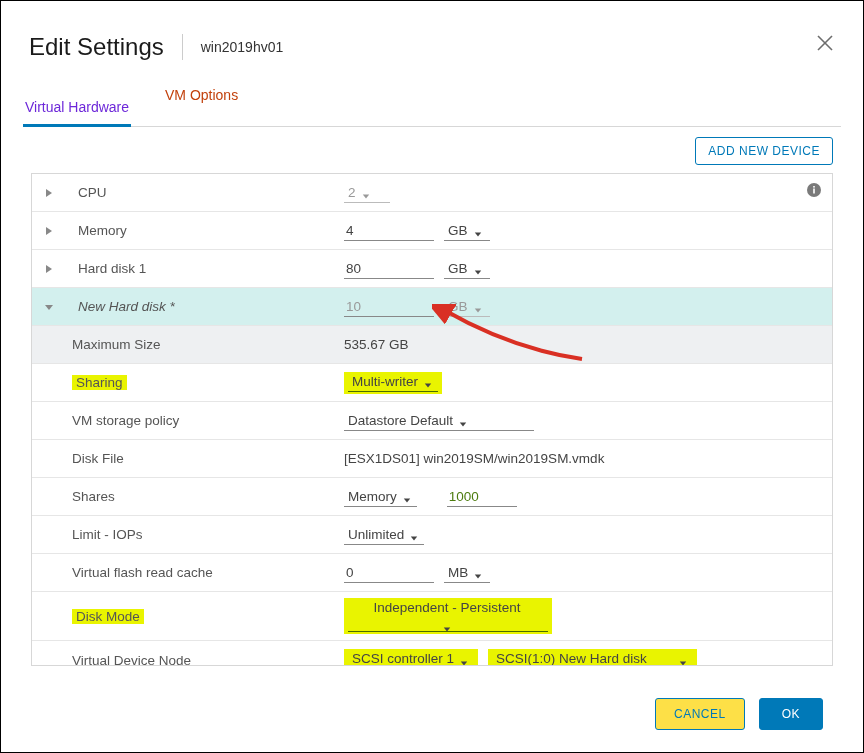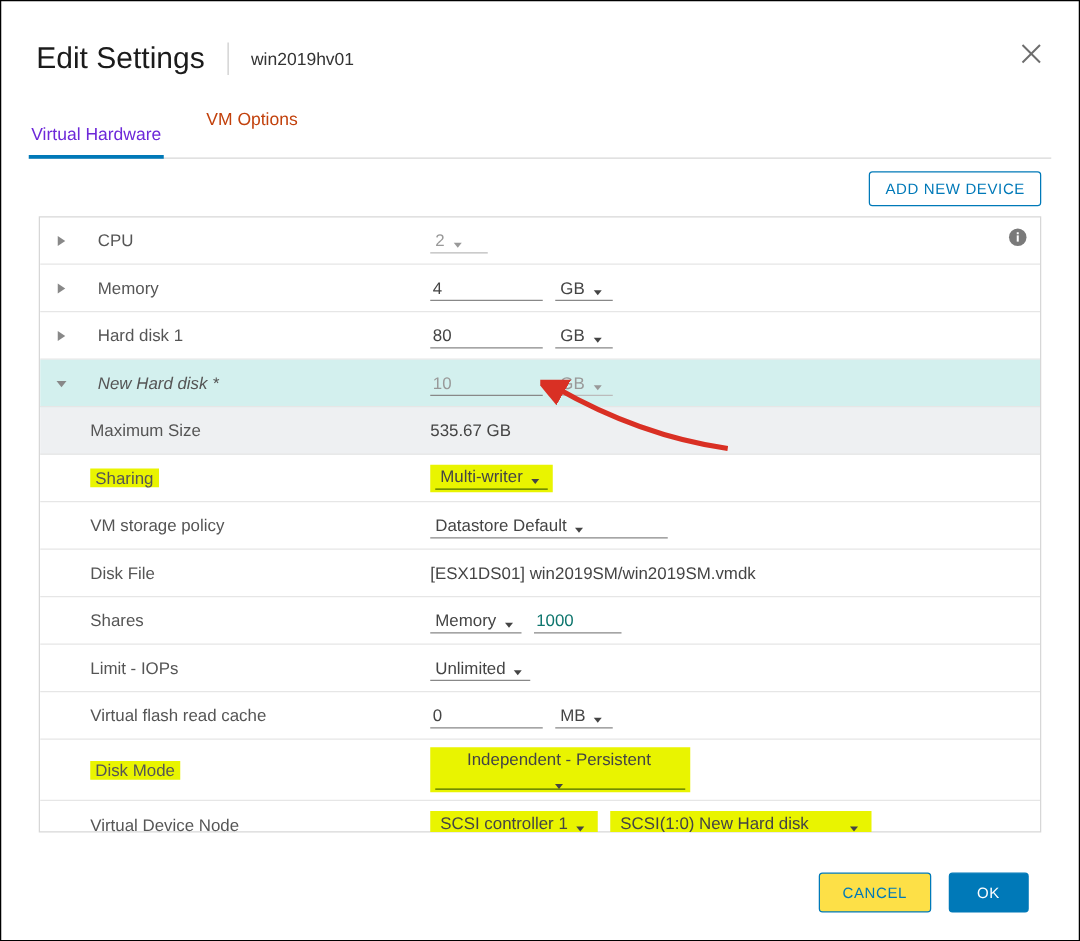--- a/index.html
+++ b/index.html
@@ -216,21 +216,21 @@
       <span class="label">
           <span>Shares</span>
         </span>
       <span class="val">
         <span class="uselect">
           <span>Memory</span>
           <span class="caret"><svg viewBox="0 0 10 10" fill="currentColor">
                 <polygon points="1,3 9,3 5,8"></polygon>
               </svg></span>
         </span>
-        <input class="uinput" readonly="" style="width: 70px; color: #0f766e;" value="1000">
+        <input class="uinput" readonly="" style="width: 70px; color: #4d7c0f; margin-left: 20px;" value="1000">
       </span>
     </div>
 
     <div class="row indent">
       <span class="label">
           <span>Limit - IOPs</span>
         </span>
       <span class="val">
         <span class="uselect">
           <span>Unlimited</span>

